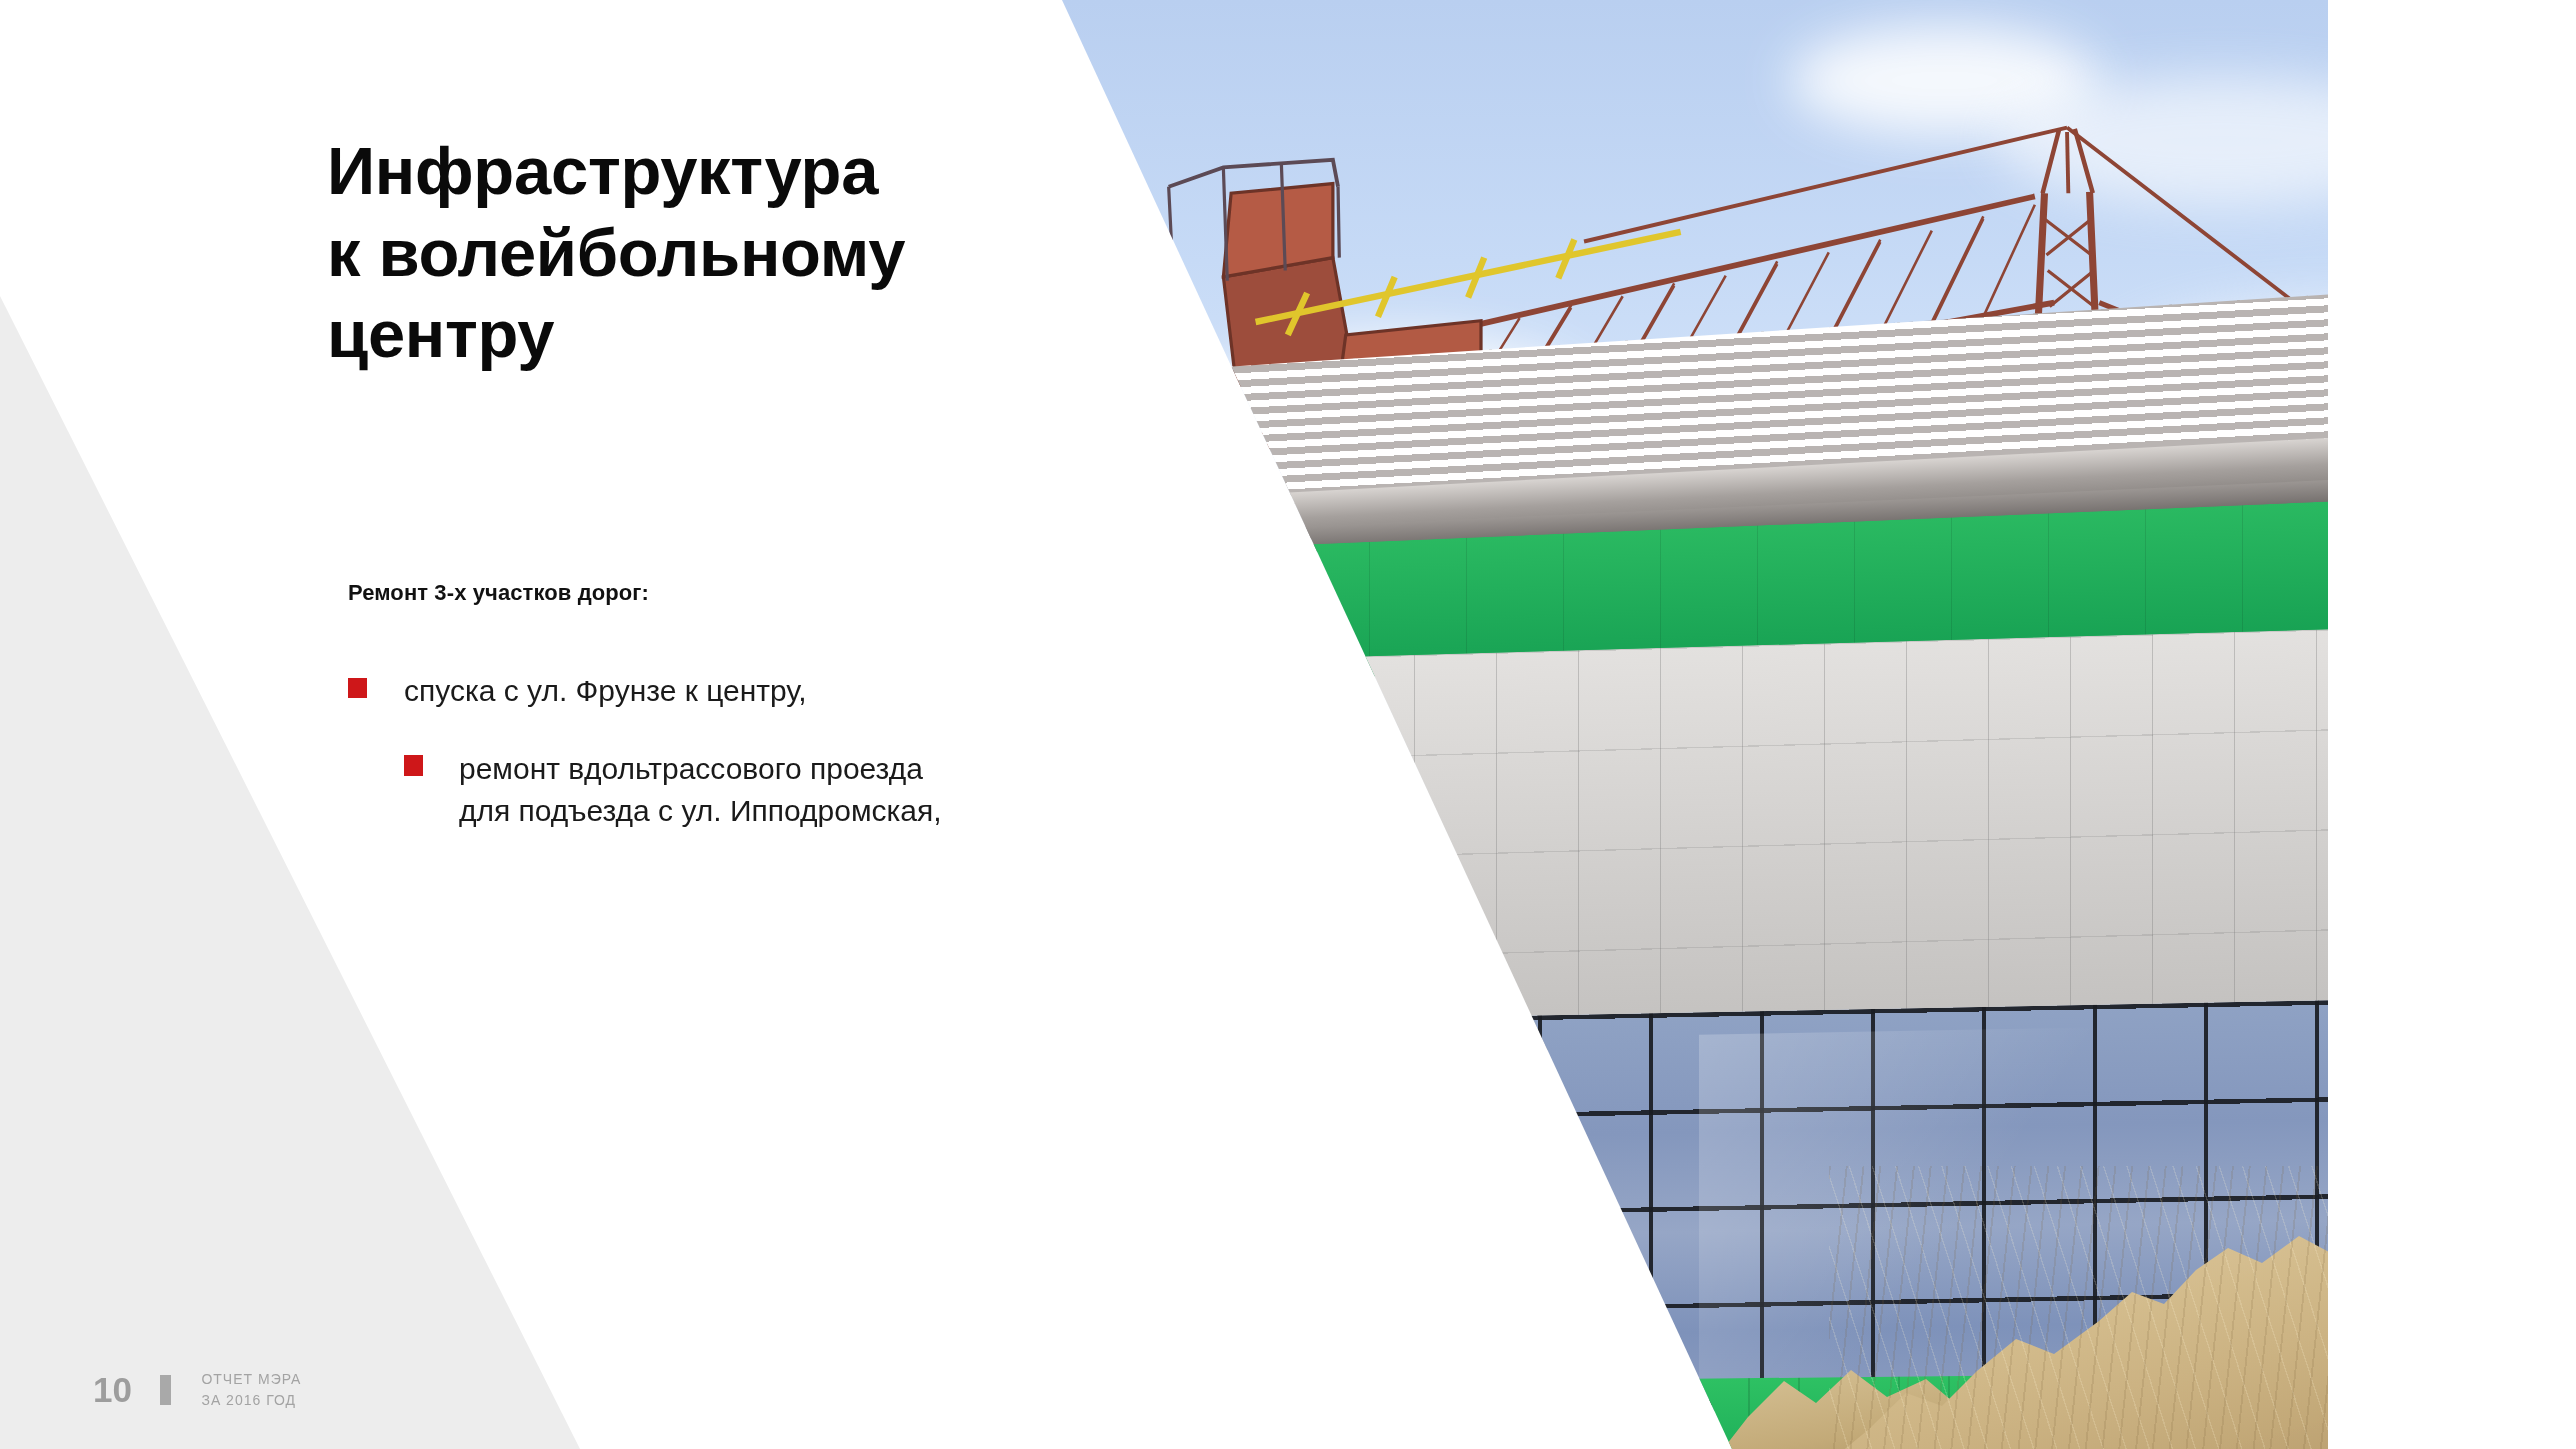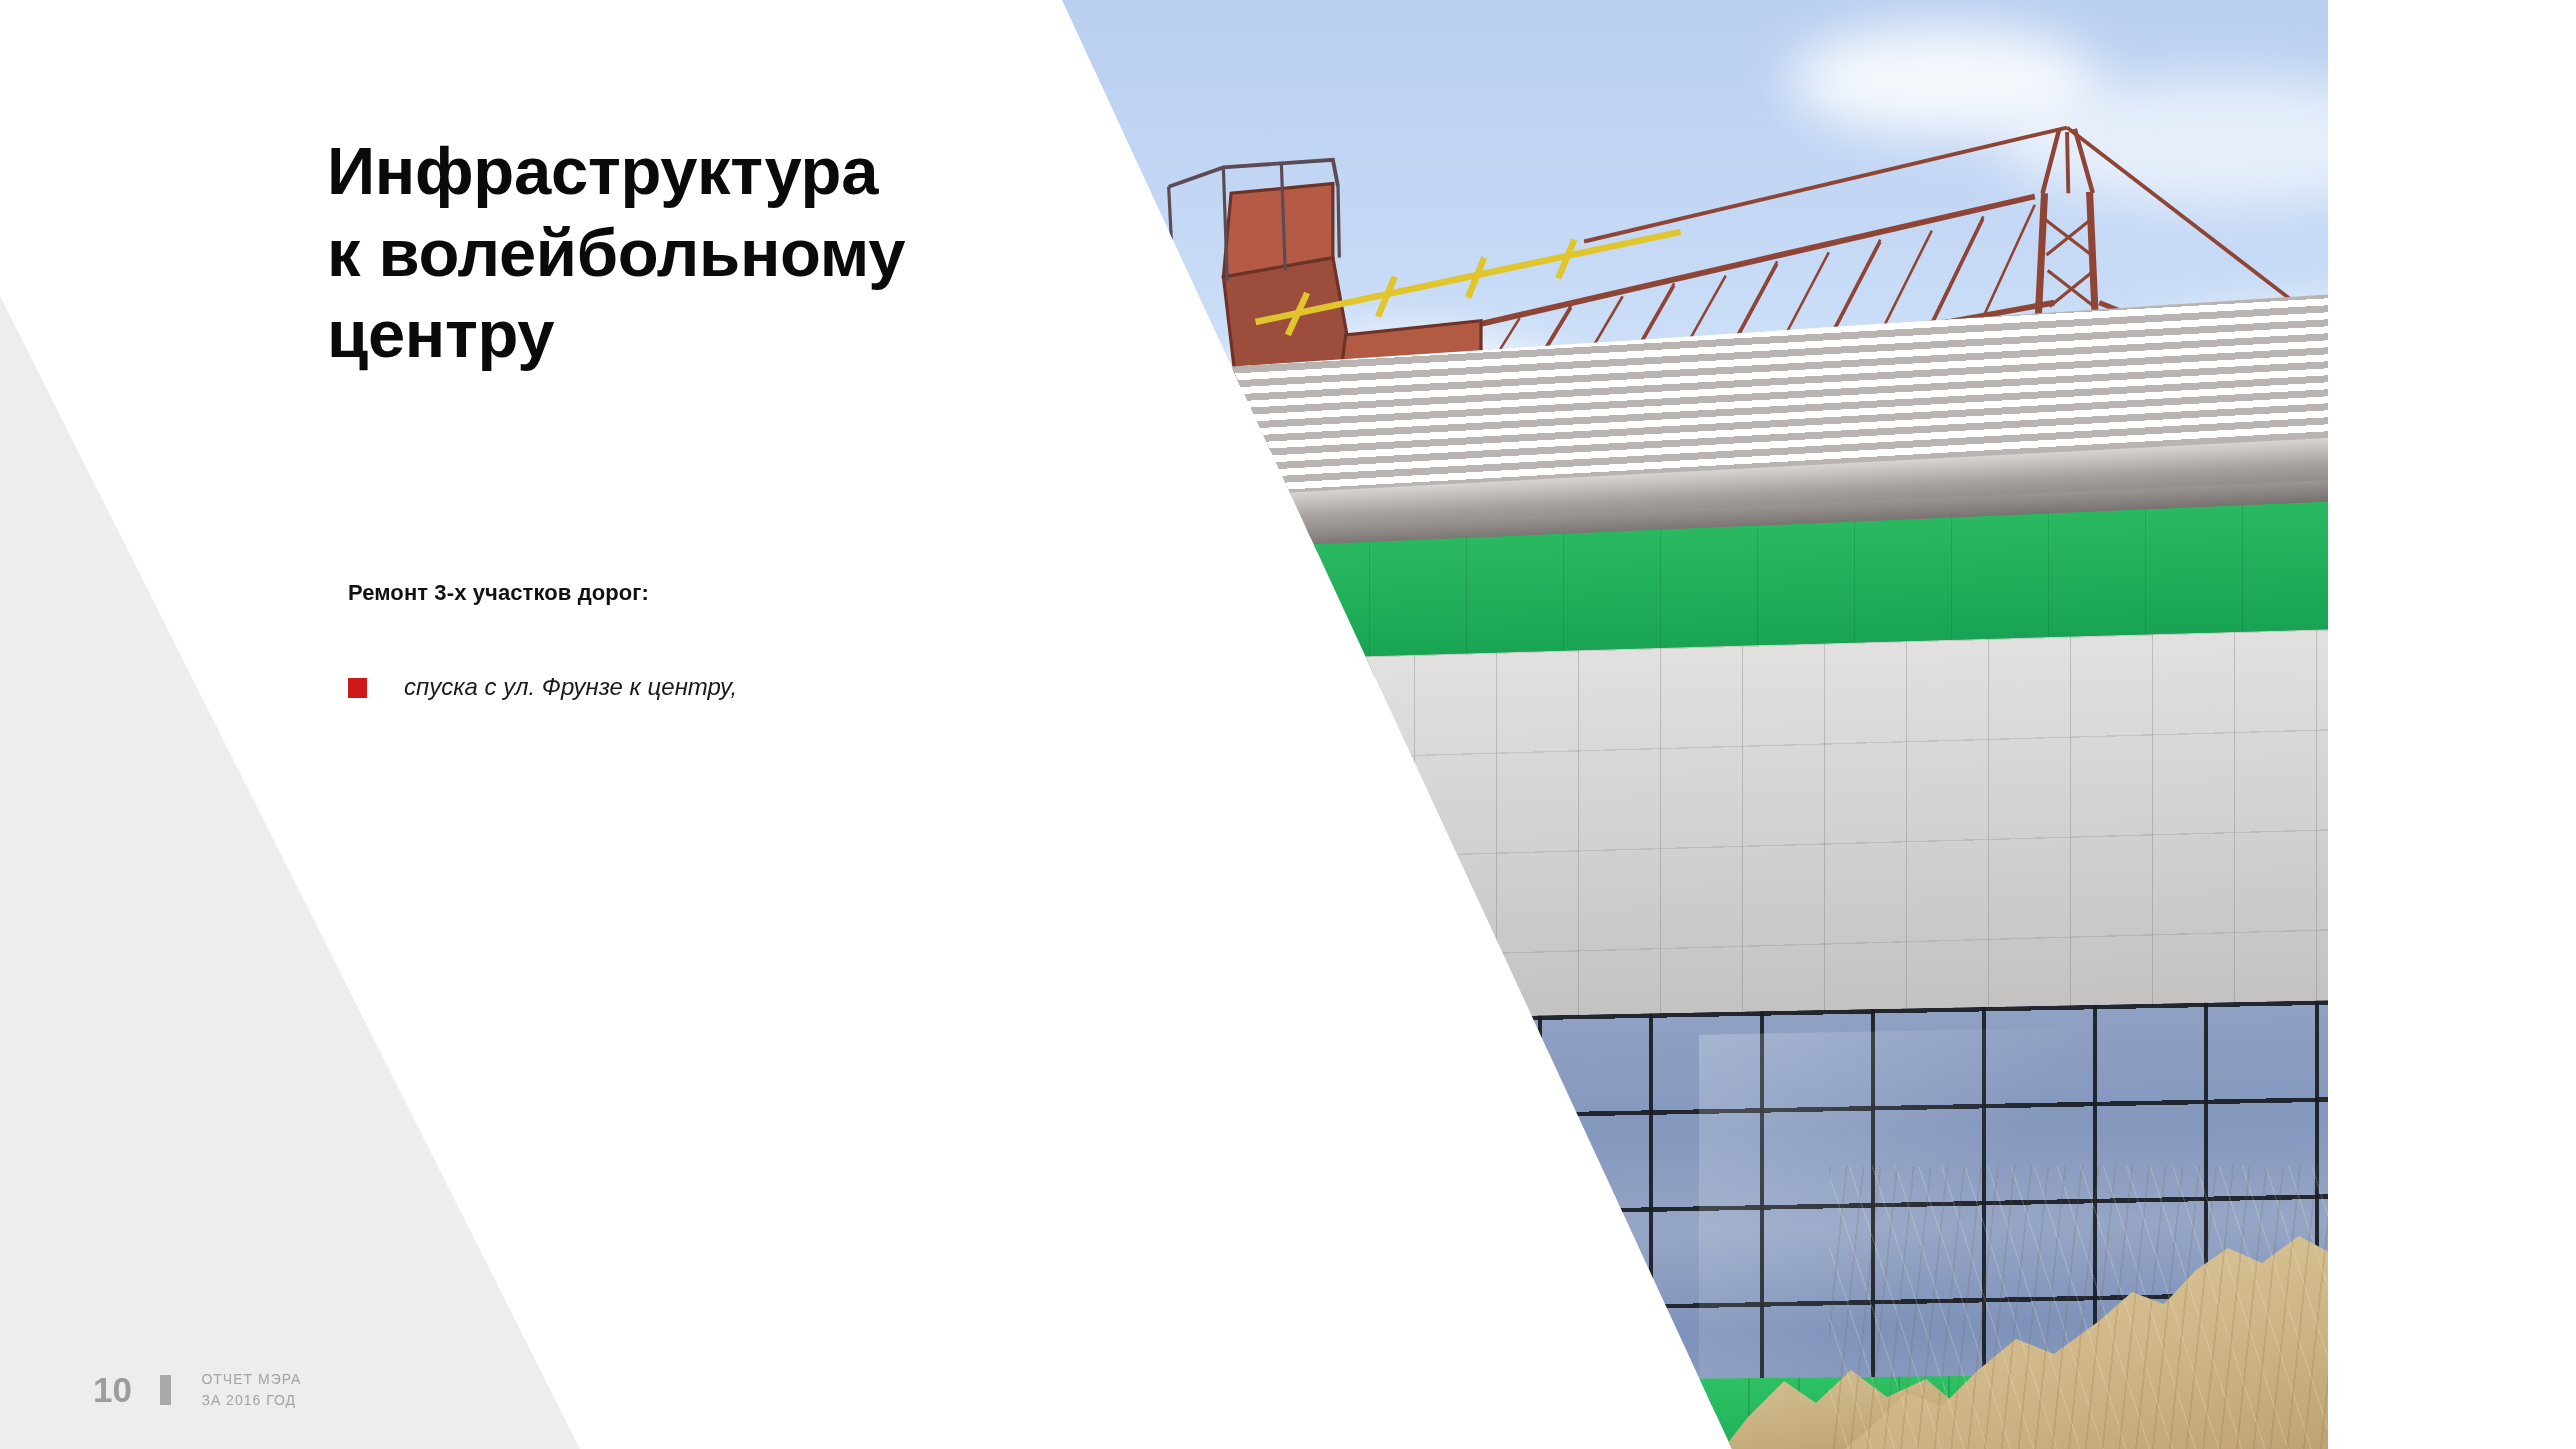--- a/index.html
+++ b/index.html
@@ -249,25 +249,24 @@
   }
   .bullet .marker {
     position: absolute;
     width: 19.3px;
     height: 20.6px;
     background: #ce1719;
     top: 7.7px;
   }
   .bullet .btext {
     display: block;
-    font-size: 24px;
+    font-size: 30px;
     line-height: 1.42;
     color: #1a1a1a;
     white-space: pre-line;
-    font-style: italic;
   }
   .b1 .marker { left: 348px; }
   .b1 .btext  { margin-left: 404px; }
   .b2 .marker { left: 404px; }
   .b2 .btext  { margin-left: 459px; }
   .b3 .marker { left: 484px; }
   .b3 .btext  { margin-left: 538px; }
 
   
   .footer {
@@ -402,20 +401,25 @@
 
   <div class="subtitle">Ремонт 3-х участков дорог:</div>
 
   <div class="bullets">
 
     <div class="bullet b1">
       <span class="marker"></span>
       <span class="btext">спуска с ул. Фрунзе к центру,</span>
     </div>
 
+    <div class="bullet b2">
+      <span class="marker"></span>
+      <span class="btext">ремонт вдольтрассового проезда
+для подъезда с ул. Ипподромская,</span>
+    </div>
 
   </div>
 
   <div class="footer">
     <span class="page-num">10</span>
     <span class="footer-bar"></span>
     <span class="footer-text">ОТЧЕТ МЭРА
 ЗА 2016 ГОД</span>
   </div>
 

